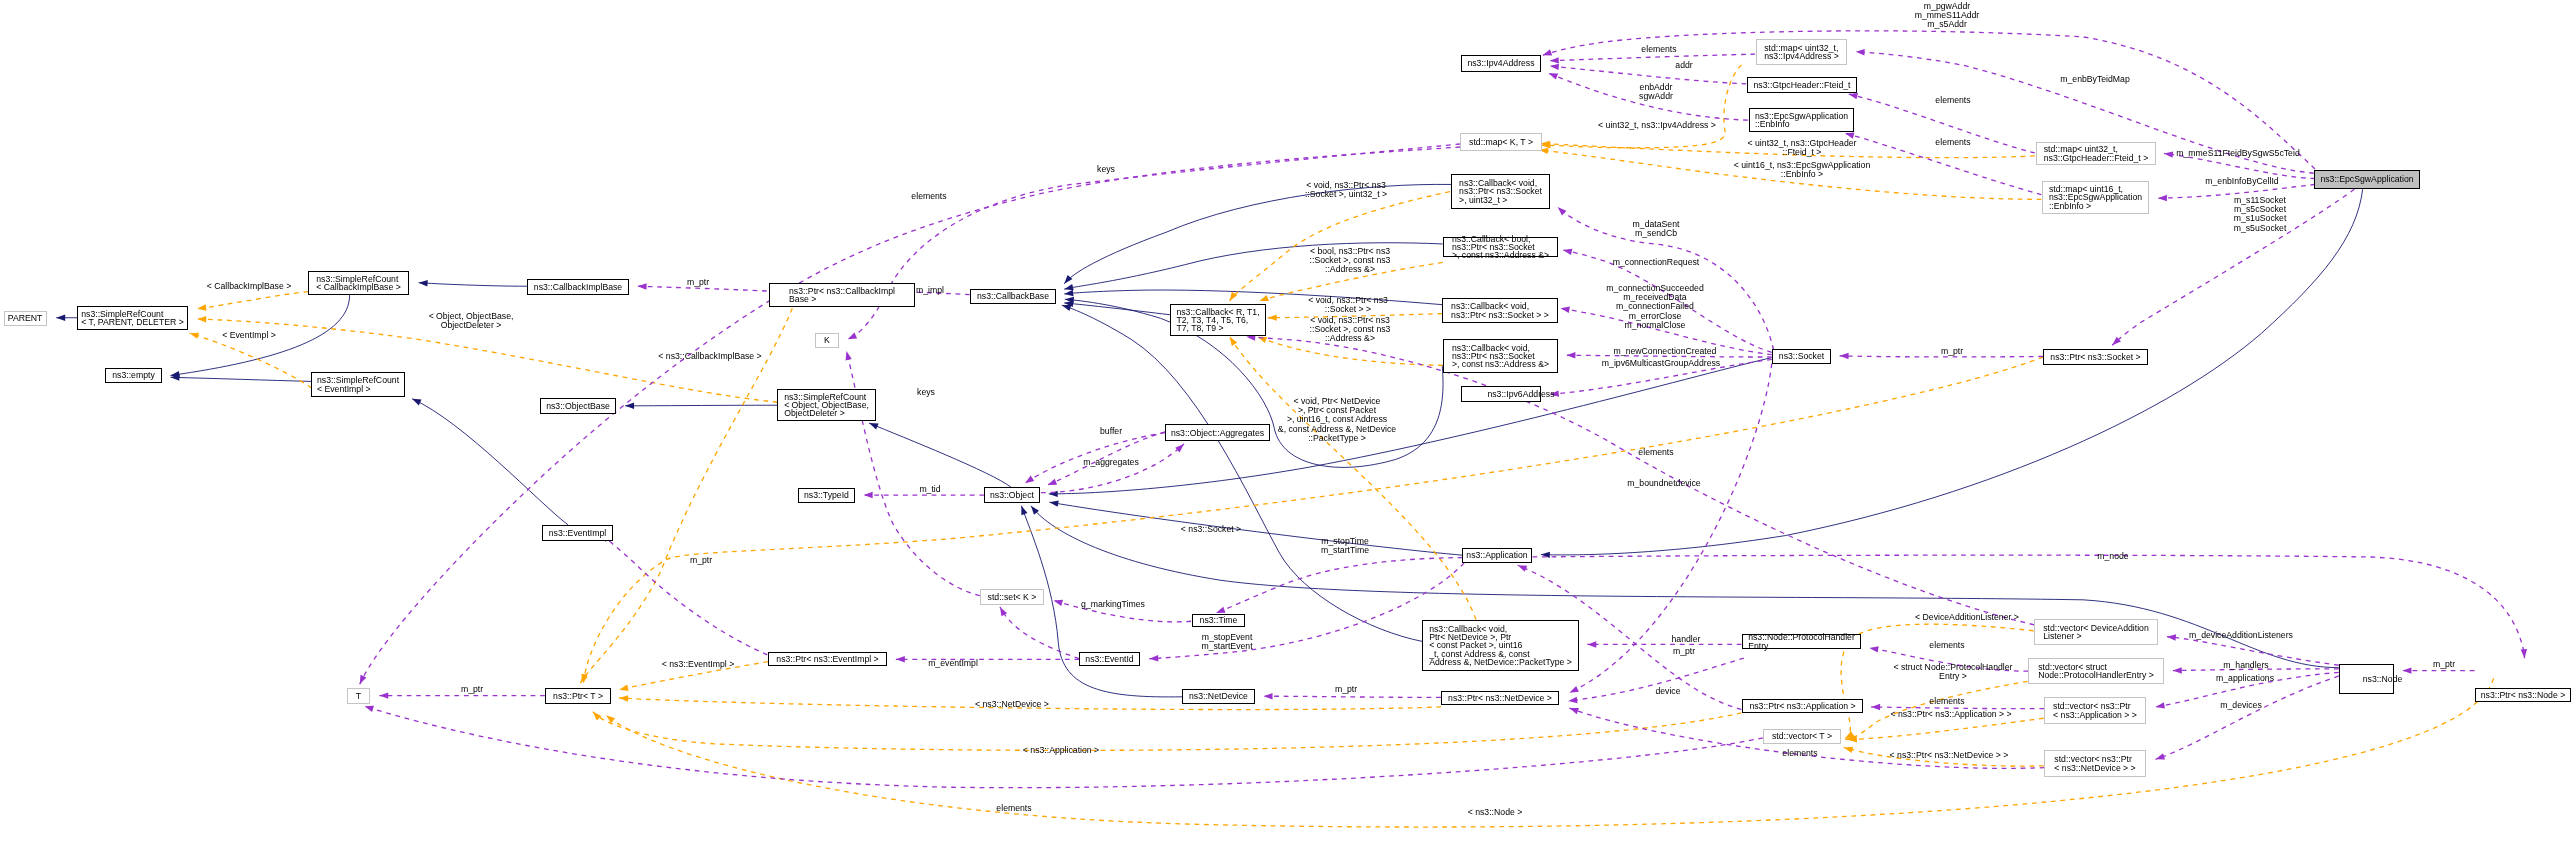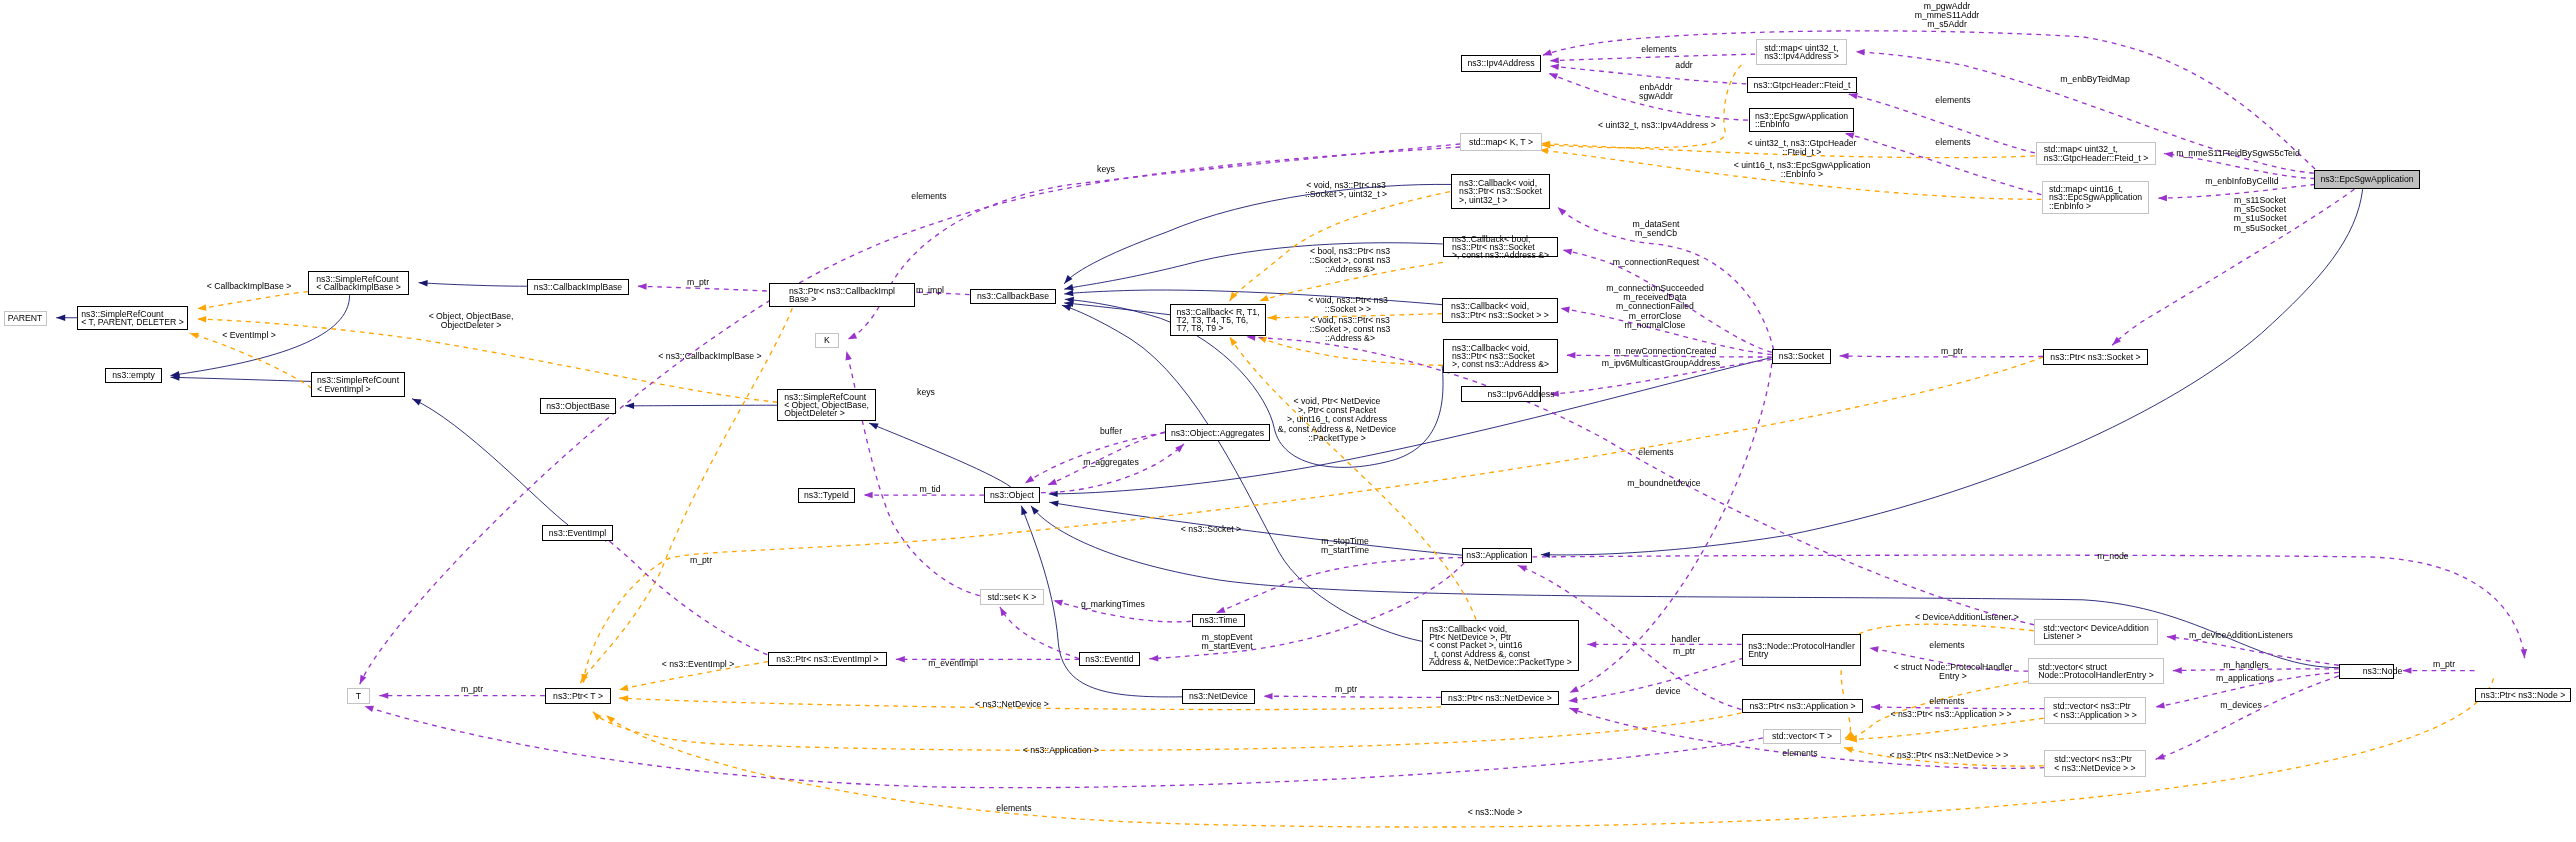--- a/index.html
+++ b/index.html
@@ -223,36 +223,36 @@
     <div class="node class" style="left: 1461px; top: 55px; width: 80px; height: 16.7px;"><div>ns3::Ipv4Address</div></div>
     <div class="node template" style="left: 1460px; top: 133px; width: 82px; height: 18px;"><div>std::map&lt; K, T &gt;</div></div>
     <div class="node class" style="left: 1451px; top: 174px; width: 99px; height: 35px;"><div>ns3::Callback&lt; void,<br>ns3::Ptr&lt; ns3::Socket<br>&gt;, uint32_t &gt;</div></div>
     <div class="node class" style="left: 1443px; top: 237px; width: 115px; height: 20px;"><div>ns3::Callback&lt; bool,<br>ns3::Ptr&lt; ns3::Socket<br>&gt;, const ns3::Address &amp;&gt;</div></div>
     <div class="node class" style="left: 1442px; top: 298px; width: 116px; height: 25px;"><div>ns3::Callback&lt; void,<br>ns3::Ptr&lt; ns3::Socket &gt; &gt;</div></div>
     <div class="node class" style="left: 1443px; top: 339px; width: 115px; height: 34px;"><div>ns3::Callback&lt; void,<br>ns3::Ptr&lt; ns3::Socket<br>&gt;, const ns3::Address &amp;&gt;</div></div>
     <div class="node class" style="left: 1461px; top: 386px; width: 80px; height: 15.5px; padding-left: 40px;"><div>ns3::Ipv6Address</div></div>
     <div class="node class" style="left: 1462px; top: 548px; width: 70px; height: 15px;"><div>ns3::Application</div></div>
     <div class="node class" style="left: 1422px; top: 620px; width: 157px; height: 51px;"><div>ns3::Callback&lt; void,<br>Ptr&lt; NetDevice &gt;, Ptr<br>&lt; const Packet &gt;, uint16<br>_t, const Address &amp;, const<br>Address &amp;, NetDevice::PacketType &gt;</div></div>
     <div class="node class" style="left: 1441px; top: 691px; width: 118px; height: 13.7px;"><div>ns3::Ptr&lt; ns3::NetDevice &gt;</div></div>
-    <div class="node class" style="left: 1742px; top: 634px; width: 119px; height: 32px;"><div>ns3::Node::ProtocolHandler<br>Entry</div></div>
+    <div class="node class" style="left: 1742px; top: 634px; width: 119px; height: 15px;"><div>ns3::Node::ProtocolHandler<br>Entry</div></div>
     <div class="node class" style="left: 1742px; top: 699px; width: 121px; height: 14.3px;"><div>ns3::Ptr&lt; ns3::Application &gt;</div></div>
     <div class="node template" style="left: 1763px; top: 729px; width: 78px; height: 15px;"><div>std::vector&lt; T &gt;</div></div>
     <div class="node template" style="left: 1756px; top: 39px; width: 91px; height: 26px;"><div>std::map&lt; uint32_t,<br>ns3::Ipv4Address &gt;</div></div>
     <div class="node class" style="left: 1747px; top: 77px; width: 110px; height: 15.5px;"><div>ns3::GtpcHeader::Fteid_t</div></div>
     <div class="node class" style="left: 1749px; top: 108px; width: 105px; height: 24px;"><div>ns3::EpcSgwApplication<br>::EnbInfo</div></div>
     <div class="node class" style="left: 1772px; top: 349px; width: 59px; height: 15px;"><div>ns3::Socket</div></div>
     <div class="node template" style="left: 2036px; top: 142px; width: 120px; height: 23px;"><div>std::map&lt; uint32_t,<br>ns3::GtpcHeader::Fteid_t &gt;</div></div>
     <div class="node template" style="left: 2042px; top: 181px; width: 107px; height: 33px;"><div>std::map&lt; uint16_t,<br>ns3::EpcSgwApplication<br>::EnbInfo &gt;</div></div>
     <div class="node class" style="left: 2043px; top: 349px; width: 105px; height: 16px;"><div>ns3::Ptr&lt; ns3::Socket &gt;</div></div>
     <div class="node template" style="left: 2034px; top: 619px; width: 124px; height: 26px;"><div>std::vector&lt; DeviceAddition<br>Listener &gt;</div></div>
     <div class="node template" style="left: 2028px; top: 658px; width: 136px; height: 26px;"><div>std::vector&lt; struct<br>Node::ProtocolHandlerEntry &gt;</div></div>
     <div class="node template" style="left: 2044px; top: 697px; width: 102px; height: 27px;"><div>std::vector&lt; ns3::Ptr<br>&lt; ns3::Application &gt; &gt;</div></div>
     <div class="node template" style="left: 2044px; top: 750px; width: 102px; height: 27px;"><div>std::vector&lt; ns3::Ptr<br>&lt; ns3::NetDevice &gt; &gt;</div></div>
     <div class="node focus" style="left: 2314px; top: 170px; width: 106px; height: 19px;"><div>ns3::EpcSgwApplication</div></div>
-    <div class="node class" style="left: 2339px; top: 664px; width: 55px; height: 15px; padding-left: 32px;"><div>ns3::Node</div></div>
+    <div class="node class" style="left: 2339px; top: 664px; width: 55px; height: 30px; padding-left: 32px;"><div>ns3::Node</div></div>
     <div class="node class" style="left: 2475px; top: 688px; width: 96px; height: 14.3px;"><div>ns3::Ptr&lt; ns3::Node &gt;</div></div>
     <div class="elabel" style="left: 1947px; top: 16px;">m_pgwAddr<br>m_mmeS11Addr<br>m_s5Addr</div>
     <div class="elabel" style="left: 1659px; top: 50px;">elements</div>
     <div class="elabel" style="left: 1684px; top: 66px;">addr</div>
     <div class="elabel" style="left: 1656px; top: 92px;">enbAddr<br>sgwAddr</div>
     <div class="elabel" style="left: 2095px; top: 80px;">m_enbByTeidMap</div>
     <div class="elabel" style="left: 1953px; top: 101px;">elements</div>
     <div class="elabel" style="left: 1953px; top: 143px;">elements</div>
     <div class="elabel" style="left: 2238px; top: 154px;">m_mmeS11FteidBySgwS5cTeid</div>
     <div class="elabel" style="left: 2242px; top: 182px;">m_enbInfoByCellId</div>

